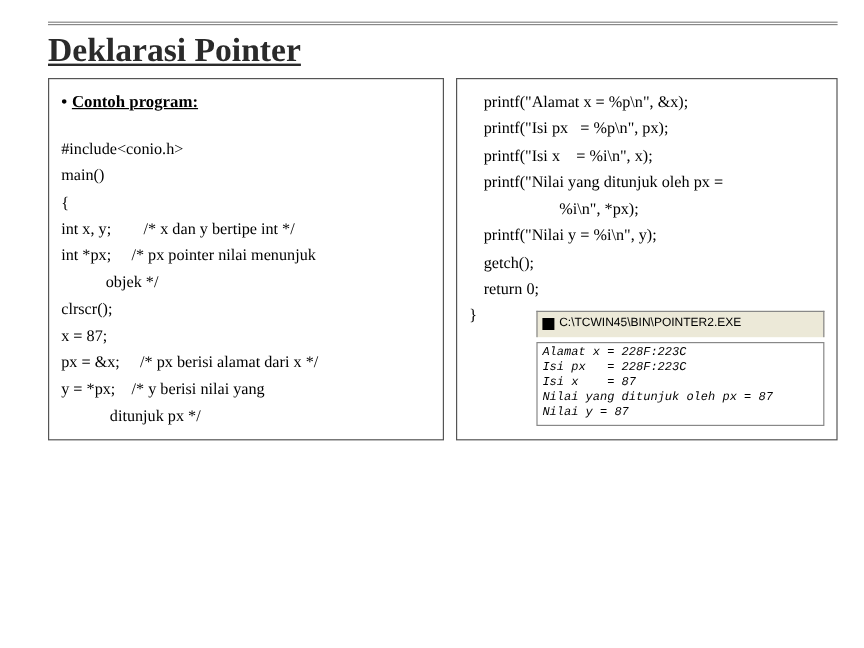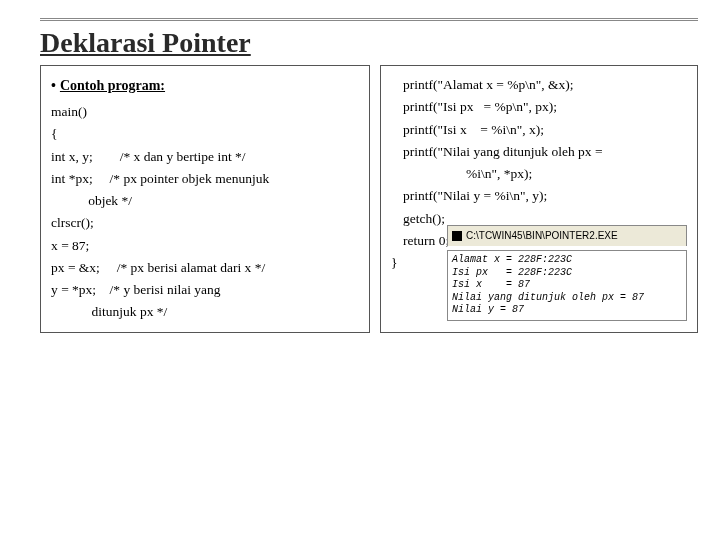--- a/index.html
+++ b/index.html
@@ -38,21 +38,21 @@
   font-size: 14px;
   line-height: 1.65;
   box-sizing: border-box;
   position: relative;
 }
 .col-left { flex: 1.02; }
 .col-right { flex: 0.98; }
 .bullet {
   font-weight: bold;
   text-decoration: underline;
-  margin-bottom: 4px;
+  margin-bottom: 16px;
 }
 .bullet::before {
   content: "• ";
   text-decoration: none;
   display: inline-block;
   margin-right: 4px;
 }
 .code-line {
   font-family: Georgia, serif;
   font-size: 13.5px;
@@ -100,24 +100,25 @@
 </head>
 <body>
 
 <div class="slide">
   <div class="title">Deklarasi Pointer</div>
 
   <div class="columns">
 
     <div class="col col-left">
       <div class="bullet">Contoh program:</div>
+      <div class="code-line">#include&lt;conio.h&gt;</div>
       <div class="code-line">main()</div>
       <div class="code-line">{</div>
       <div class="code-line">int x, y;        /* x dan y bertipe int */</div>
-      <div class="code-line">int *px;     /* px pointer objek menunjuk</div>
+      <div class="code-line">int *px;     /* px pointer nilai menunjuk</div>
       <div class="code-line">           objek */</div>
       <div class="code-line">clrscr();</div>
       <div class="code-line">x = 87;</div>
       <div class="code-line">px = &amp;x;     /* px berisi alamat dari x */</div>
       <div class="code-line">y = *px;    /* y berisi nilai yang</div>
       <div class="code-line">            ditunjuk px */</div>
     </div>
 
     <div class="col col-right">
       <div class="code-line indent1">printf("Alamat x = %p\n", &amp;x);</div>

